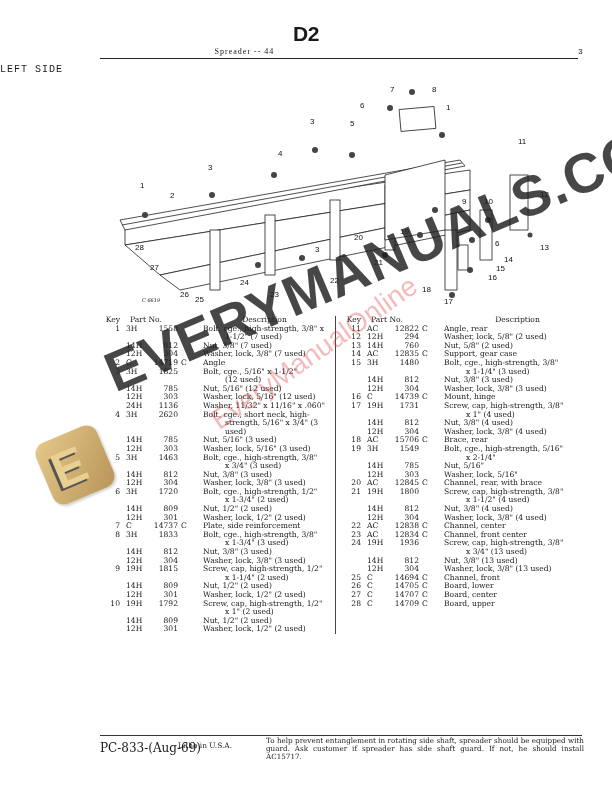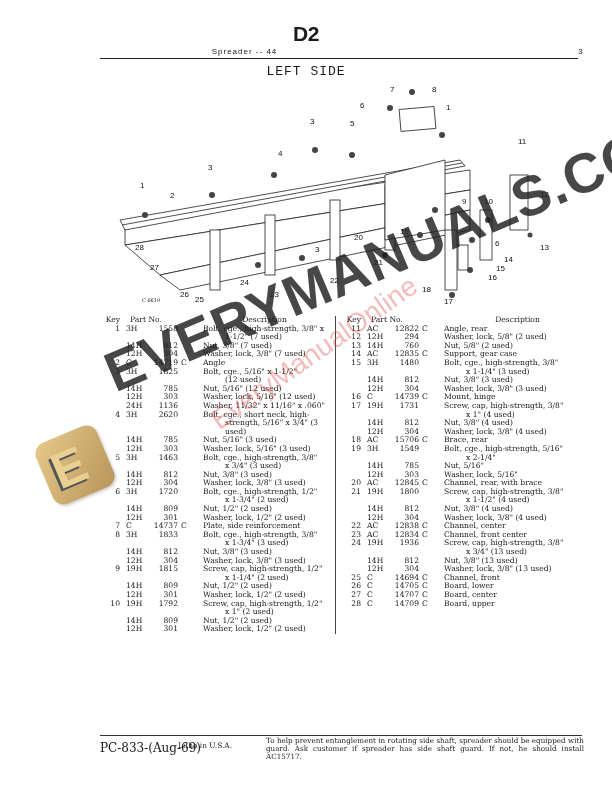--- a/index.html
+++ b/index.html
@@ -1,25 +1,25 @@
 <!DOCTYPE html>
 <html><head>
 <meta charset="utf-8">
 <style>
   html, body { margin: 0; padding: 0; background: #ffffff; }
   body { width: 612px; height: 792px; position: relative; overflow: hidden;
          font-family: "DejaVu Serif", serif; color: #1a1a1a; }
   .title { position: absolute; left: 0; width: 612px; top: 22px; text-align: center;
            font-family: "Liberation Sans", sans-serif; font-weight: bold; font-size: 21px; letter-spacing: -0.5px; }
   .subtitle { position: absolute; left: 0; width: 489px; top: 47px; text-align: center;
-              font-family: Liberation Sans, sans-serif; font-size: 8px; letter-spacing: 1px; }
+              font-family: Liberation Serif, serif; font-size: 8px; letter-spacing: 1px; }
   .pagenum2 { position: absolute; left: 578px; top: 47px; font-family: "Liberation Mono", monospace; font-size: 8px; }
   .rule-top { position: absolute; left: 100px; width: 478px; top: 58px; height: 0; border-top: 1.5px solid #222; }
-  .section { position: absolute; left: 0; width: 612px; top: 64px; text-align: center;
-             font-family: "Liberation Mono", monospace; font-size: 13px; letter-spacing: 1px; }
+  .section { position: absolute; left: 0; width: 612px; top: 64px; text-align: left;
+             font-family: "Liberation Mono", monospace; font-size: 10px; letter-spacing: 1px; }
   .diagram { position: absolute; left: 100px; top: 80px; width: 480px; height: 230px; }
   .fig-id { position: absolute; left: 142px; top: 297px; font-size: 5px; font-style: italic; }
 
   .col { position: absolute; top: 316px; font-size: 7.6px; line-height: 8.6px; }
   .col.left { left: 100px; width: 226px; }
   .col.right { left: 341px; width: 250px; }
   .vdiv { position: absolute; left: 335px; top: 316px; height: 318px; border-left: 1px solid #444; }
   .row { display: flex; }
   .k { width: 20px; text-align: right; }
   .pp { width: 22px; padding-left: 6px; }

